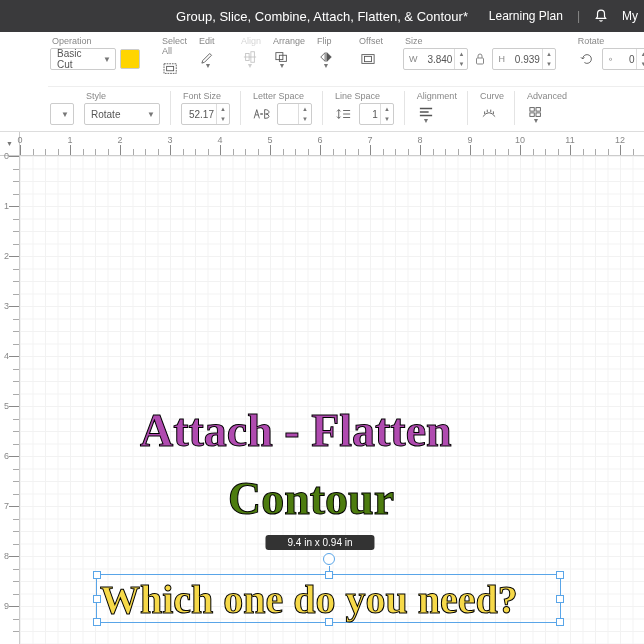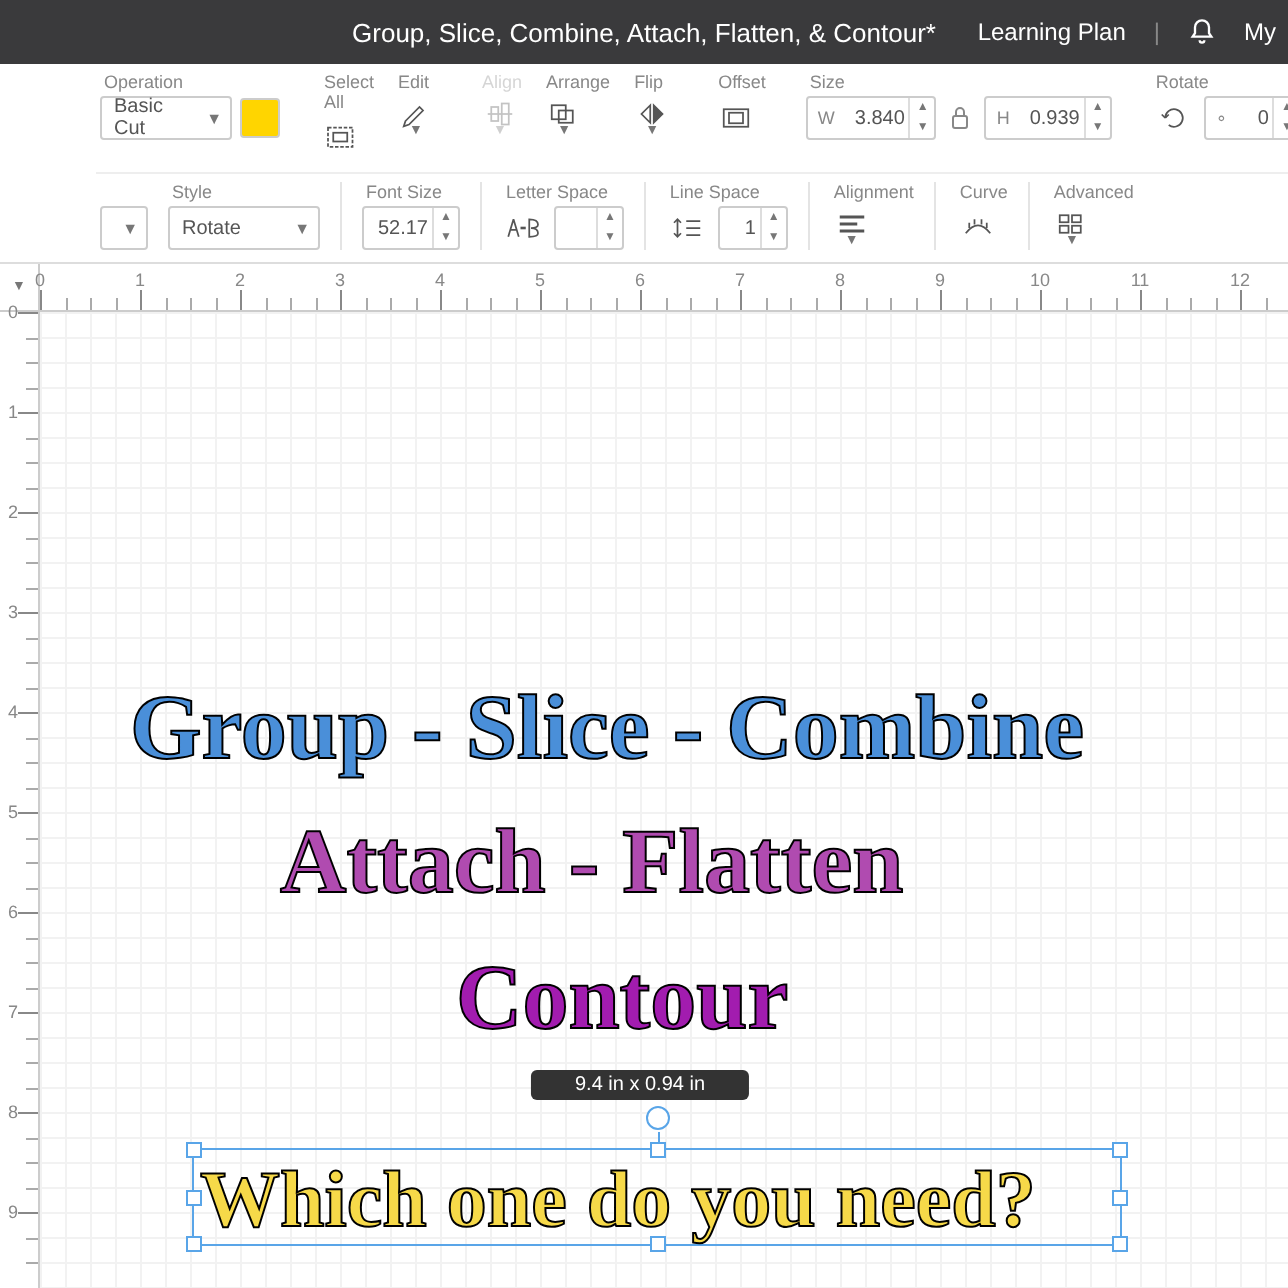--- a/index.html
+++ b/index.html
@@ -52,21 +52,21 @@
   .ruler-v { position: absolute; top: 24px; left: 0; width: 20px; bottom: 0; background: #fff; border-right: 1px solid #ccc; }
   .ruler-v .tick { position: absolute; right: 0; height: 1px; width: 6px; background: #aaa; }
   .ruler-v .tick.major { width: 10px; background: #888; }
   .ruler-v .num { position: absolute; right: 10px; font-size: 9px; color: #888; transform: translateY(-50%); }
   .corner-btn { position: absolute; left: 0; top: 0; width: 20px; height: 24px; background:#fff; border-right:1px solid #ccc; border-bottom:1px solid #ccc; display:flex; align-items:center; justify-content:center;}
   .corner-btn .c { font-size:7px; color:#777;}
 
   .txt { position: absolute; white-space: nowrap; font-family: Georgia, 'Times New Roman', serif; font-weight: 600; -webkit-text-stroke: 1px #000; }
   .blue { color: #4a8fd9; }
   .purple { color: #b04bb0; }
-  .green { color: #a21caf; }
+  .green { color: #4d7c0f; }
   .yellow { color: #f6d949; }
 
   .sel-box { position: absolute; border: 1px solid #59a5e8; }
   .sel-box .h { position: absolute; width: 8px; height: 8px; background: #fff; border: 1px solid #59a5e8; }
   .sel-box .h.tl { left:-4px; top:-4px;} .sel-box .h.tr { right:-4px; top:-4px;}
   .sel-box .h.bl { left:-4px; bottom:-4px;} .sel-box .h.br { right:-4px; bottom:-4px;}
   .sel-box .h.tm { left:50%; top:-4px; transform:translateX(-50%);} .sel-box .h.bm { left:50%; bottom:-4px; transform:translateX(-50%);}
   .sel-box .h.ml { left:-4px; top:50%; transform:translateY(-50%);} .sel-box .h.mr { right:-4px; top:50%; transform:translateY(-50%);}
   .sel-box .rot { position:absolute; left:50%; top:-22px; transform:translateX(-50%); width:12px; height:12px; border:1px solid #59a5e8; border-radius:50%; background:#fff;}
   .sel-box .rot::after { content:''; position:absolute; left:50%; top:12px; width:1px; height:6px; background:#59a5e8;}
@@ -480,21 +480,20 @@
       <div class="tick" style="top: 412.5px;"></div>
       <div class="tick" style="top: 425px;"></div>
       <div class="tick" style="top: 437.5px;"></div>
       <div class="tick major" style="top: 450px;"></div>
       <div class="num" style="top: 450px;">9</div>
       <div class="tick" style="top: 462.5px;"></div>
       <div class="tick" style="top: 475px;"></div>
       <div class="tick" style="top: 487.5px;"></div>
     </div>
 
-  <div class="txt blue" style="left:65px; top:205px; font-size:46px;">Group - Slice - Combine</div>
   <div class="txt purple" style="left:140px; top:272px; font-size:46px;">Attach - Flatten</div>
   <div class="txt green" style="left:228px; top:340px; font-size:46px;">Contour</div>
 
   <div class="dims" style="left:320px; top:403px;">9.4  in x 0.94  in</div>
 
   <div class="sel-box" style="left:96px; top:442px; width:465px; height:49px;">
     <div class="rot"></div>
     <div class="h tl"></div>
       <div class="h tm"></div>
       <div class="h tr"></div>

